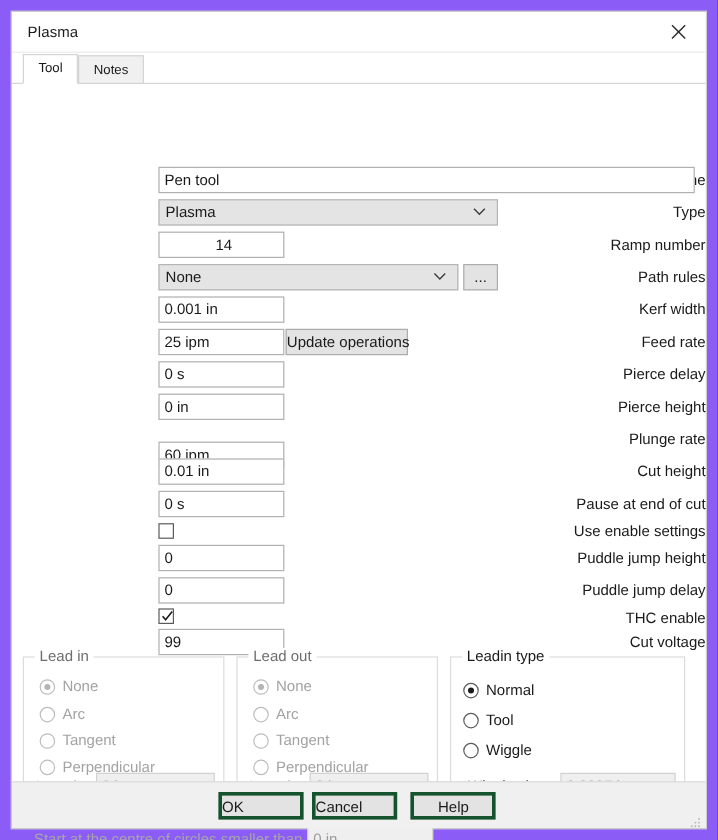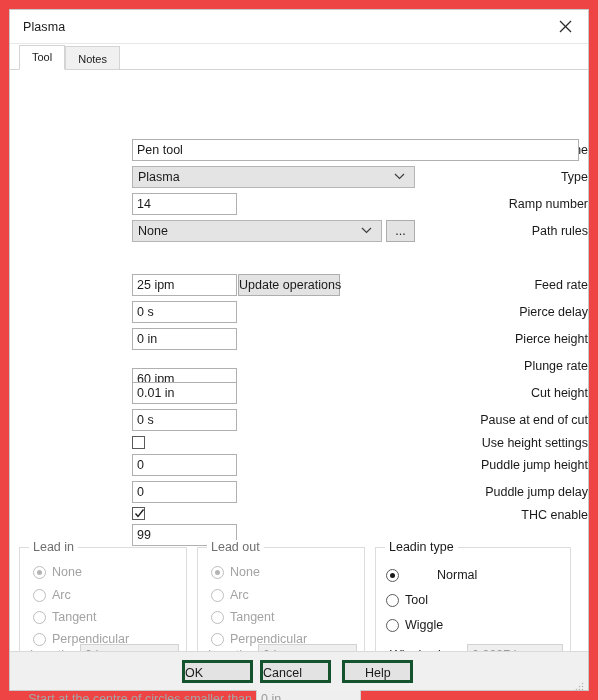--- a/index.html
+++ b/index.html
@@ -13,21 +13,21 @@
   body {
     font-family: "Liberation Sans", sans-serif;
     -webkit-font-smoothing: antialiased;
   }
 
   
   #frame {
     position: absolute;
     left: 0; top: 0;
     width: 598px; height: 700px;
-    background: #ef4444;
+    background: #8b5cf6;
     box-sizing: border-box;
   }
 
   
   #dialog {
     position: absolute;
     left: 9px;
     top: 9px;
     width: 580px;
     height: 682px;
@@ -308,69 +308,72 @@
       <div class="combo" style="left:122px; top:96px; width:283px;">
         <span>Plasma</span>
         <span class="chev">
           <svg width="11" height="7" viewBox="0 0 11 7">
               <polyline points="1,1 5.5,5.5 10,1" fill="none" stroke="#3d3d3d" stroke-width="1.2"></polyline>
             </svg>
         </span>
       </div>
 
       <div class="lbl" style="top:123px; width:118px;">Ramp number</div>
-      <div class="fld" style="left:122px; top:123px; width:105px;">14</div>
+      <div class="fld" style="left:122px; top:123px; width:105px;text-align:center;">14</div>
 
       <div class="lbl" style="top:150px; width:118px;">Path rules</div>
       <div class="combo" style="left:122px; top:150px; width:250px;">
         <span>None</span>
         <span class="chev">
           <svg width="11" height="7" viewBox="0 0 11 7">
               <polyline points="1,1 5.5,5.5 10,1" fill="none" stroke="#3d3d3d" stroke-width="1.2"></polyline>
             </svg>
         </span>
       </div>
       <div class="btn" style="left:376px; top:150px; width:29px;">...</div>
 
+      <div class="lbl" style="top:177px; width:118px;">Kerf width</div>
+      <div class="fld" style="left:122px; top:177px; width:105px;">0.001 in</div>
 
       <div class="lbl" style="top:204px; width:118px;">Feed rate</div>
       <div class="fld" style="left:122px; top:204px; width:105px;">25 ipm</div>
       <div class="btn" style="left:228px; top:204px; width:102px;">Update operations</div>
 
       <div class="lbl" style="top:231px; width:118px;">Pierce delay</div>
       <div class="fld" style="left:122px; top:231px; width:105px;">0 s</div>
 
       <div class="lbl" style="top:258px; width:118px;">Pierce height</div>
       <div class="fld" style="left:122px; top:258px; width:105px;">0 in</div>
 
       <div class="lbl" style="top:285px; width:118px;">Plunge rate</div>
       <div class="fld" style="left:122px; top:298px; width:105px;">60 ipm</div>
 
       <div class="lbl" style="top:312px; width:118px;">Cut height</div>
       <div class="fld" style="left:122px; top:312px; width:105px;">0.01 in</div>
 
       <div class="lbl" style="top:339px; width:118px;">Pause at end of cut</div>
       <div class="fld" style="left:122px; top:339px; width:105px;">0 s</div>
 
-      <div class="lbl" style="top:362px; width:118px;">Use height settings</div>
+      <div class="lbl" style="top:362px; width:118px;">Use enable settings</div>
       <div class="cbx" style="left:122px; top:366px;"></div>
 
       <div class="lbl" style="top:384px; width:118px;">Puddle jump height</div>
       <div class="fld" style="left:122px; top:384px; width:105px;">0</div>
 
       <div class="lbl" style="top:411px; width:118px;">Puddle jump delay</div>
       <div class="fld" style="left:122px; top:411px; width:105px;">0</div>
 
       <div class="lbl" style="top:434px; width:118px;">THC enable</div>
       <div class="cbx" style="left:122px; top:437px;">
         <svg width="11" height="11" viewBox="0 0 11 11">
           <polyline points="1.5,5.5 4,8.5 9.5,1.5" fill="none" stroke="#1a1a1a" stroke-width="1.3"></polyline>
         </svg>
       </div>
 
+      <div class="lbl" style="top:454px; width:118px;">Cut voltage</div>
       <div class="fld" style="left:122px; top:454px; width:105px;">99</div>
 
       <div class="group" style="left:9px; top:477px; width:168px; height:120px;">
         <div class="group-title dis">Lead in</div>
 
         <div class="radio-row" style="left:13px; top:15px;">
           <span class="radio dis">
               <span class="dot"></span>
             </span>
           <span class="radio-label dis">None</span>
@@ -414,21 +417,21 @@
           <span class="radio-label dis">Perpendicular</span>
         </div>
 
         <div class="lbl dis" style="left:10px; top:96px; width:44px; text-align:left;">Length</div>
         <div class="fld dis" style="left:60px; top:96px; width:99px;">0 in</div>
       </div>
 
       <div class="group" style="left:365px; top:477px; width:196px; height:120px;">
         <div class="group-title">Leadin type</div>
 
-        <div class="radio-row" style="left:10px; top:18px;gap:32px;">
+        <div class="radio-row" style="left:10px; top:18px;">
           <span class="radio">
               <span class="dot"></span>
             </span>
           <span class="radio-label">Normal</span>
         </div>
         <div class="radio-row" style="left:10px; top:43px;">
           <span class="radio"></span>
           <span class="radio-label">Tool</span>
         </div>
         <div class="radio-row" style="left:10px; top:68px;">

